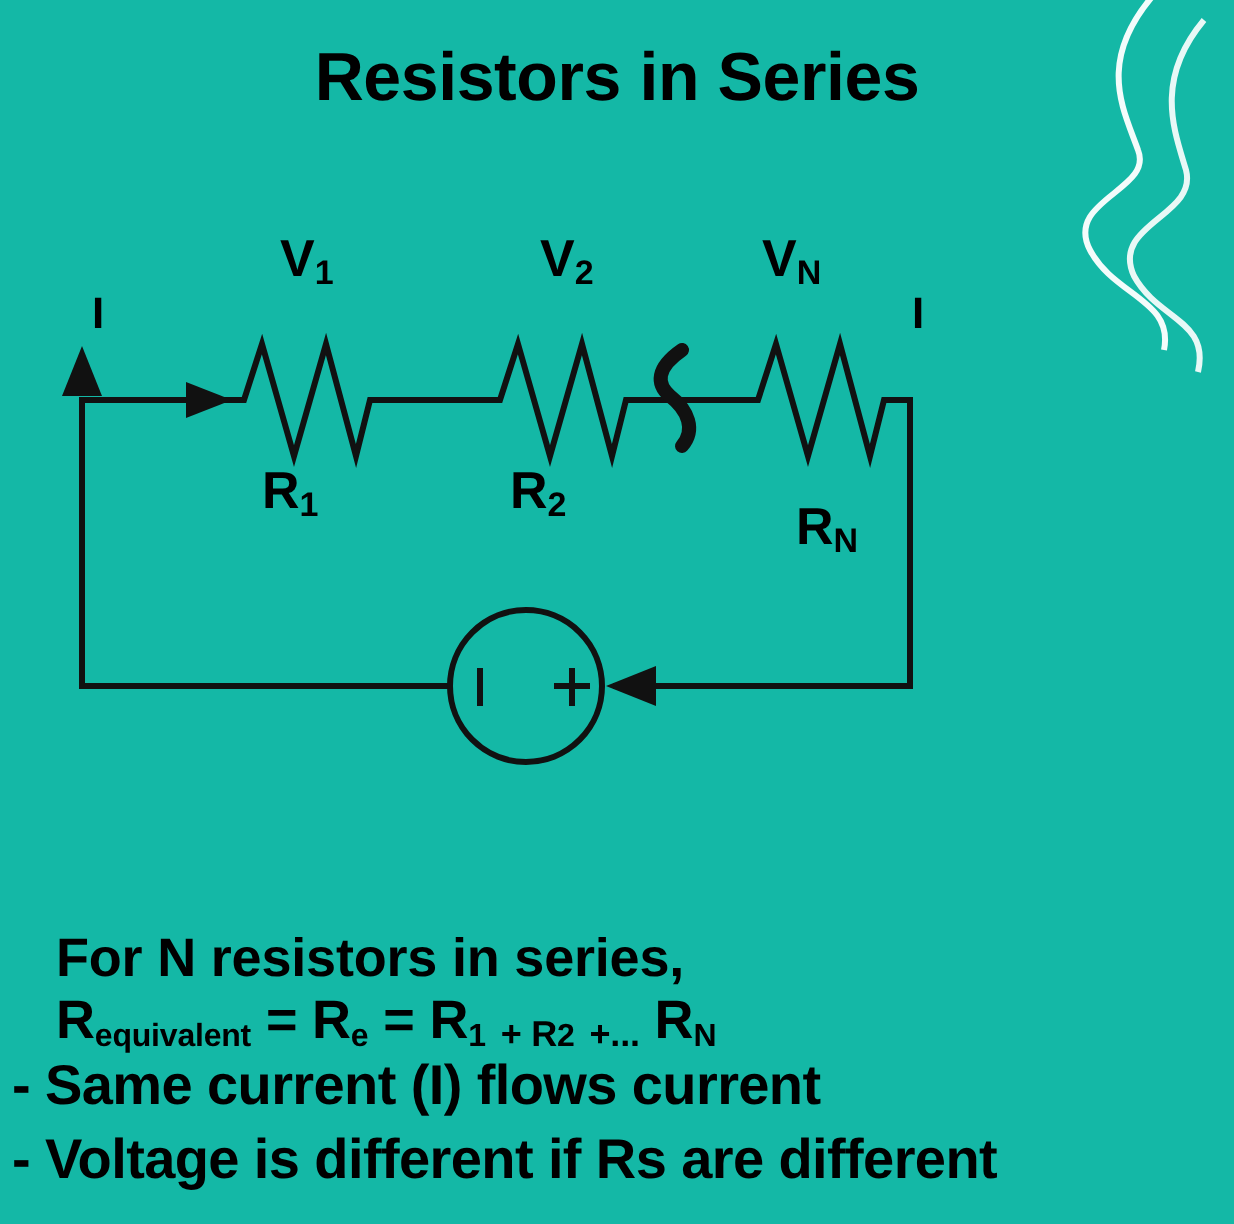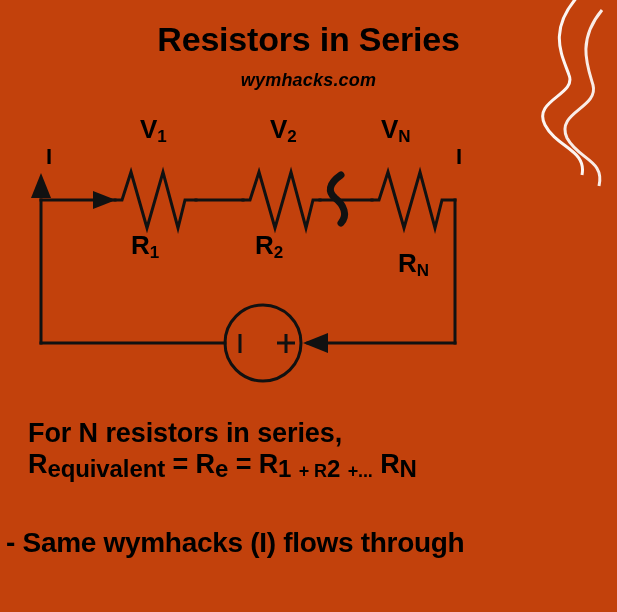--- a/index.html
+++ b/index.html
@@ -12,21 +12,21 @@
     background: #fafafa;
     font-family: "Liberation Sans", sans-serif;
     color: #000;
     overflow: hidden;
     position: relative;
   }
   #page {
     position: relative;
     width: 617px;
     height: 612px;
-    background: #c2410c;
+    background: #14b8a6;
   }
   .bg-swirl {
     position: absolute;
     top: 0;
     right: 0;
     width: 90px;
     height: 200px;
     pointer-events: none;
   }
   .title {
@@ -82,30 +82,31 @@
     position: absolute;
     left: 28px;
     top: 418px;
     width: 580px;
   }
   .formula-line1 {
     font-size: 27px;
     font-weight: bold;
     line-height: 1.12;
     letter-spacing: -0.1px;
+    margin-top: 46px;
   }
   .formula-line2 {
     font-size: 27px;
     font-weight: bold;
     line-height: 1.2;
     letter-spacing: -0.1px;
     white-space: nowrap;
   }
   .formula-line2 sub {
-    font-size: 24px;
+    font-size: 16px;
     vertical-align: baseline;
     position: relative;
     bottom: -4px;
   }
   .sub-sm {
     font-size: 18px;
     vertical-align: baseline;
     position: relative;
     bottom: -4px;
   }
@@ -127,21 +128,20 @@
 <body>
 
 <div id="page">
 
   <svg class="bg-swirl" viewBox="0 0 90 200" xmlns="http://www.w3.org/2000/svg">
     <path d="M52 -5 C 20 30, 35 55, 42 75 C 50 95, 5 100, 18 125 C 30 148, 60 150, 55 175" fill="none" stroke="#ffffff" stroke-width="3" opacity="0.95"></path>
     <path d="M75 10 C 50 40, 60 65, 66 85 C 72 108, 28 112, 40 138 C 52 160, 78 160, 72 186" fill="none" stroke="#ffffff" stroke-width="3" opacity="0.9"></path>
   </svg>
 
   <div class="title">Resistors in Series</div>
-  <div class="subtitle">wymhacks.com</div>
 
   <div class="circuit">
 
     <svg width="617" height="295" viewBox="0 0 617 295" xmlns="http://www.w3.org/2000/svg">
       <g fill="none" stroke="#111111" stroke-width="3" stroke-linecap="square" stroke-linejoin="miter">
 
         <path d="M41 90 L115 90"></path>
 
         <path d="M115 90 L122 90 L131 62 L147 118 L163 62 L178 118 L185 90 L196 90"></path>
 
@@ -213,16 +213,17 @@
       <span>R</span><sub>equivalent</sub>
       <span>= R</span><sub>e</sub>
       <span>=  R</span><sub>1</sub>
       <span class="sub-sm">+ R</span><sub>2</sub>
       <span class="sub-sm">+...</span>
       <span>R</span><sub>N</sub>
     </div>
   </div>
 
   <div class="bullets">
-    <div class="bullet">- Same wymhacks (I) flows through</div>
+    <div class="bullet">- Same current (I) flows current</div>
+    <div class="bullet">- Voltage is different if Rs are different</div>
   </div>
 
 </div>
 
 </body></html>

